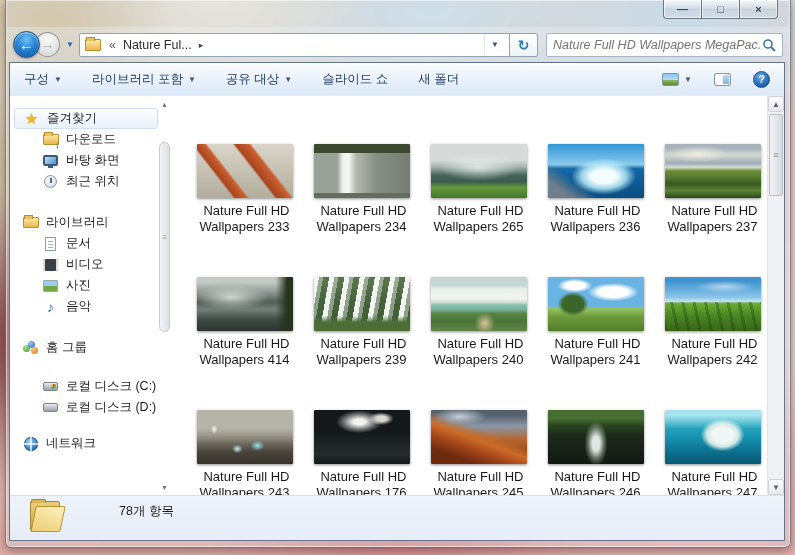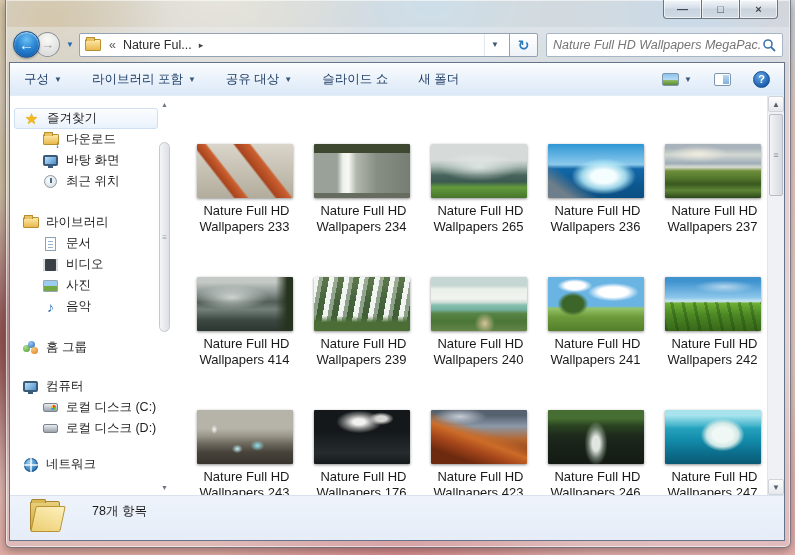--- a/index.html
+++ b/index.html
@@ -228,21 +228,21 @@
     justify-content:center; color:#56606c; font-size:8px; background:linear-gradient(180deg,#fdfdfd,#e6e8ec);
     border:1px solid #cfd3da; border-radius:2px; }
   .main-scroll .arr.down { bottom:0; }
   .m-thumb { position:absolute; left:1px; right:1px; top:18px; height:82px; border-radius:2px;
     border:1px solid #b8bec8; background:linear-gradient(90deg,#f2f3f5,#d6d9df);
     display:flex; align-items:center; justify-content:center; color:#8a929e; font-size:9px; }
 
   
   .statusbar { position:absolute; left:0; right:0; bottom:0; height:45px;
     background:linear-gradient(180deg,#eef3fb,#e6edf8); border-top:1px solid #d8e2ef;
-    display:flex; padding:5px 0 0 18px; font-size:12.5px; color:#1c1c1c; }
+    display:flex; padding:5px 0 0 18px; font-size:12.5px; color:#1c1c1c;gap:27px; }
   .big-folder { width:38px; height:32px; position:relative; flex:none; }
   .big-folder .bk { position:absolute; left:2px; top:0; width:30px; height:30px;
     background:linear-gradient(180deg,#e8cf7c,#cfa93e); border:1px solid #a8842c; border-radius:2px; }
   .big-folder .bk::before { content:""; position:absolute; top:-3px; left:0; width:13px; height:3px;
     background:#d8b852; border:1px solid #a8842c; border-bottom:none; border-radius:2px 2px 0 0; }
   .big-folder .fr { position:absolute; left:5px; top:5px; width:30px; height:26px;
     background:linear-gradient(200deg,#fdf0bc,#ecce72); border:1px solid #b99334;
     border-radius:2px; transform:skewX(-12deg); }
   .status-text { margin-left:26px; margin-top:2px; }
 </style>
@@ -384,26 +384,20 @@
               <span class="hg">
                 <i></i>
                 <i></i>
                 <i></i>
               </span>
             </span>
           <span class="lbl">홈 그룹</span>
         </div>
 
         <div class="gap18"></div>
-        <div class="sb-row">
-          <span class="ico">
-              <span class="monitor"></span>
-            </span>
-          <span class="lbl">컴퓨터</span>
-        </div>
         <div class="sb-row indent">
           <span class="ico">
               <span class="disk win"></span>
             </span>
           <span class="lbl">로컬 디스크 (C:)</span>
         </div>
         <div class="sb-row indent">
           <span class="ico">
               <span class="disk"></span>
             </span>
@@ -519,21 +513,21 @@
     <div class="tlabel">
       <div class="l1">Nature Full HD</div>
       <div class="l2">Wallpapers 176</div>
     </div>
   </div>
 
   <div class="tile">
     <div class="thumb t245"></div>
     <div class="tlabel">
       <div class="l1">Nature Full HD</div>
-      <div class="l2">Wallpapers 423</div>
+      <div class="l2">Wallpapers 245</div>
     </div>
   </div>
 
   <div class="tile">
     <div class="thumb t246"></div>
     <div class="tlabel">
       <div class="l1">Nature Full HD</div>
       <div class="l2">Wallpapers 246</div>
     </div>
   </div>

